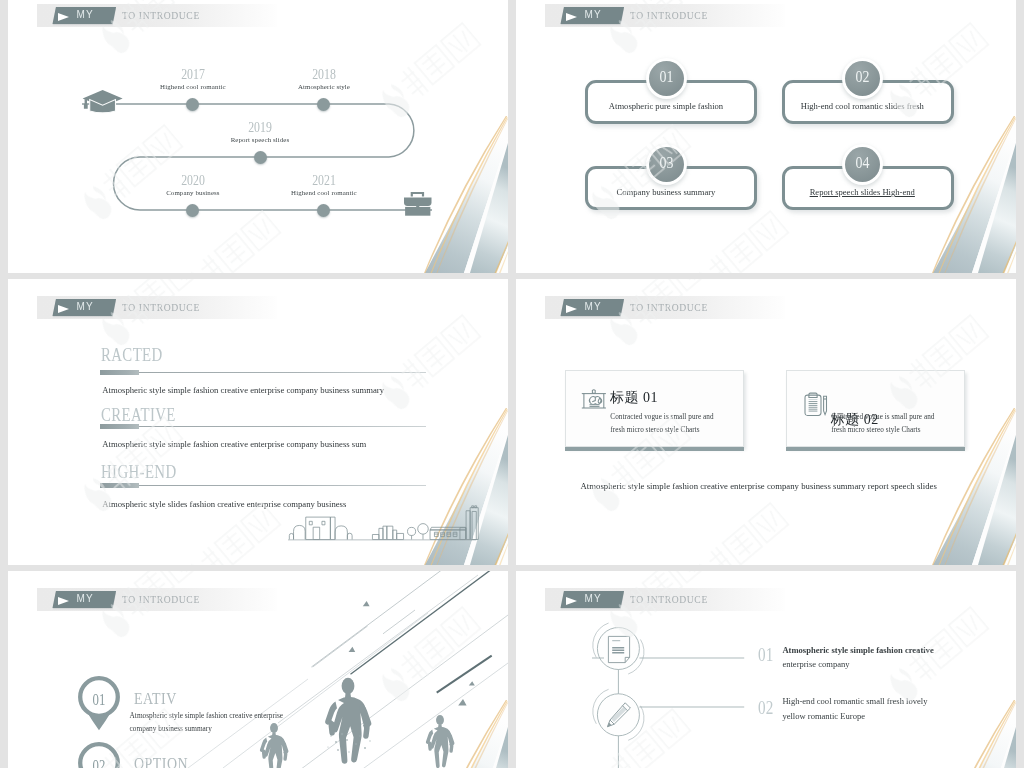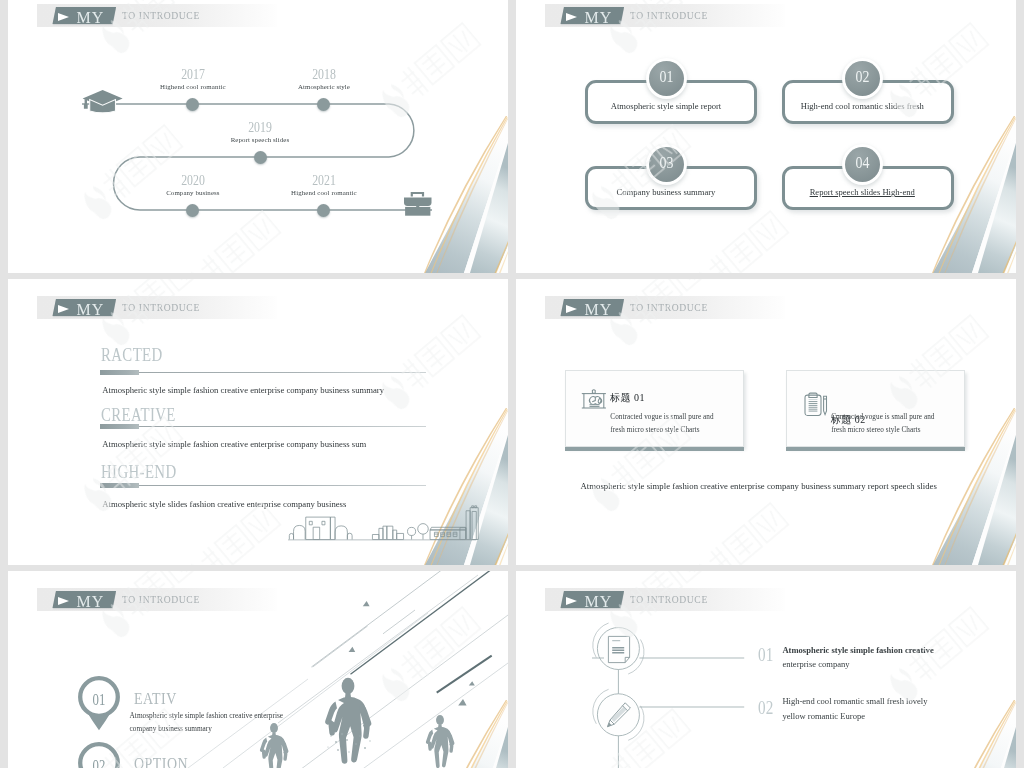--- a/index.html
+++ b/index.html
@@ -14,22 +14,22 @@
   
   .hdr{position:absolute;left:28.8px;top:17px;width:240px;height:23px;
        background:linear-gradient(to right,#eaeaea 0%,#ebebeb 40%,#efefef 62%,#f8f8f8 85%,#fefefe 100%);}
   .hdr-tag{position:absolute;left:15.7px;top:3px;width:63.6px;height:17px;background:#76878a;
        -webkit-clip-path:polygon(5.4% 0,100% 0,94.6% 100%,0 100%);clip-path:polygon(5.4% 0,100% 0,94.6% 100%,0 100%);}
   .hdr-tagsh{position:absolute;left:15.7px;top:4.4px;width:63.6px;height:17px;background:rgba(120,130,135,.30);
        -webkit-clip-path:polygon(5.4% 0,100% 0,94.6% 100%,0 100%);clip-path:polygon(5.4% 0,100% 0,94.6% 100%,0 100%);
        filter:blur(1px);}
   .hdr-play{position:absolute;left:20.9px;top:9.2px;width:0;height:0;border-left:11.7px solid #fff;
        border-top:4.9px solid transparent;border-bottom:4.9px solid transparent;}
-  .hdr-my{position:absolute;left:39.6px;top:5.2px;font-size:16px;color:#e3eaeb;letter-spacing:1.2px;
-       font-family:Liberation Serif, serif;}
+  .hdr-my{position:absolute;left:39.6px;top:5.2px;font-size:10px;color:#e3eaeb;letter-spacing:1.2px;
+       font-family:Liberation Sans, sans-serif;}
   .hdr-sub{position:absolute;left:85.2px;top:6.2px;font-size:9.6px;color:#a8afb2;letter-spacing:.62px;
        font-family:"Liberation Serif",serif;}
   .yr{position:absolute;font-size:15px;color:#b6bfc1;letter-spacing:0px;text-align:center;width:120px;line-height:15px;transform:scaleX(.79);}
   .yc{position:absolute;font-size:6.9px;color:#40484b;text-align:center;width:160px;letter-spacing:.1px;line-height:8px;
       font-family:"Liberation Serif",serif;}
   .dot{position:absolute;width:13px;height:13px;border-radius:50%;background:#8b9a9c;
        box-shadow:0 1px 2px rgba(120,135,140,.45);}
 
 
 
@@ -48,21 +48,21 @@
   .h3t{position:absolute;font-size:19px;color:#bcc6c9;letter-spacing:.5px;line-height:19px;transform:scaleX(.78);transform-origin:left center;}
   .h3b{position:absolute;height:5.4px;width:39.2px;background:linear-gradient(to right,#8d9b9e 0%,#a3afb2 70%,#b3bdbf 100%);}
   .h3l{position:absolute;height:1px;background:linear-gradient(to right,#9aa4a7 0%,#a9b2b5 60%,#cdd3d5 100%);}
   .h3p{position:absolute;font-size:8.66px;color:#33393c;letter-spacing:0px;line-height:10px;}
 
 
   
   .pn{position:absolute;background:#fdfdfd;border:1px solid #dfe3e4;
       box-shadow:2px 3px 3px rgba(160,172,176,.30);}
   .pn-b{position:absolute;height:3.4px;background:#8fa0a3;}
-  .pn-h{position:absolute;font-size:10px;color:#20262a;letter-spacing:.5px;line-height:15px;}
+  .pn-h{position:absolute;font-size:14px;color:#20262a;letter-spacing:.5px;line-height:15px;}
   .pn-l{position:absolute;font-size:7.2px;color:#3a4144;line-height:13.2px;letter-spacing:.05px;}
   .s4f{position:absolute;font-size:8.7px;color:#2e3538;line-height:14px;letter-spacing:.03px;}
   .pin-n{position:absolute;text-align:center;font-size:16px;color:#8d9ea1;letter-spacing:.1px;transform:scaleX(.8);}
   .s5t{position:absolute;font-size:17px;color:#b0babd;letter-spacing:.6px;line-height:17px;transform:scaleX(.82);transform-origin:left center;}
   .s5p{position:absolute;font-size:7.3px;color:#3c4245;line-height:13.4px;letter-spacing:.0px;}
 
 
   
   .s6n{position:absolute;font-size:18.5px;color:#c1cbce;letter-spacing:.3px;line-height:19px;transform:scaleX(.82);transform-origin:left center;}
   .s6p{position:absolute;font-size:8.55px;color:#3a4144;line-height:14.3px;letter-spacing:.0px;}
@@ -186,21 +186,21 @@
         <use href="#wmg" transform="translate(62,206) rotate(-40) scale(1.22)"></use>
         <use href="#wmg" transform="translate(160,292) rotate(-40) scale(1.22)"></use>
         <use href="#wmg" transform="translate(360,104) rotate(-40) scale(1.22)"></use>
       </g>
     </svg>
 
     <div class="nb" style="left:69.3px;top:93.0px;width:166.0px;height:38.1px;"></div>
     <div class="nb" style="left:265.5px;top:93.0px;width:166.1px;height:38.1px;"></div>
     <div class="nb" style="left:69.3px;top:179.0px;width:166.0px;height:38.1px;"></div>
     <div class="nb" style="left:265.5px;top:179.0px;width:166.1px;height:38.1px;"></div>
-    <div class="nb-t" style="left:63.8px;top:115.2px;width:172.4px;">Atmospheric style simple report</div>
+    <div class="nb-t" style="left:63.8px;top:115.2px;width:172.4px;">Atmospheric pure simple fashion</div>
     <div class="nb-t" style="left:260.0px;top:115.2px;width:172.5px;">High-end cool romantic slides fresh</div>
     <div class="nb-t" style="left:63.8px;top:201.2px;width:172.4px;">Company business summary</div>
     <div class="nb-t" style="left:260.0px;top:201.2px;width:172.5px;text-decoration:underline;">Report speech slides High-end</div>
     <div class="nc-w" style="left:129.5px;top:71.0px;"></div>
     <div class="nc" style="left:132.5px;top:74.0px;"></div>
     <div class="nc-n" style="left:132.5px;top:81.0px;">01</div>
     <div class="nc-w" style="left:325.5px;top:71.0px;"></div>
     <div class="nc" style="left:328.5px;top:74.0px;"></div>
     <div class="nc-n" style="left:328.5px;top:81.0px;">02</div>
     <div class="nc-w" style="left:129.5px;top:157.0px;"></div>

